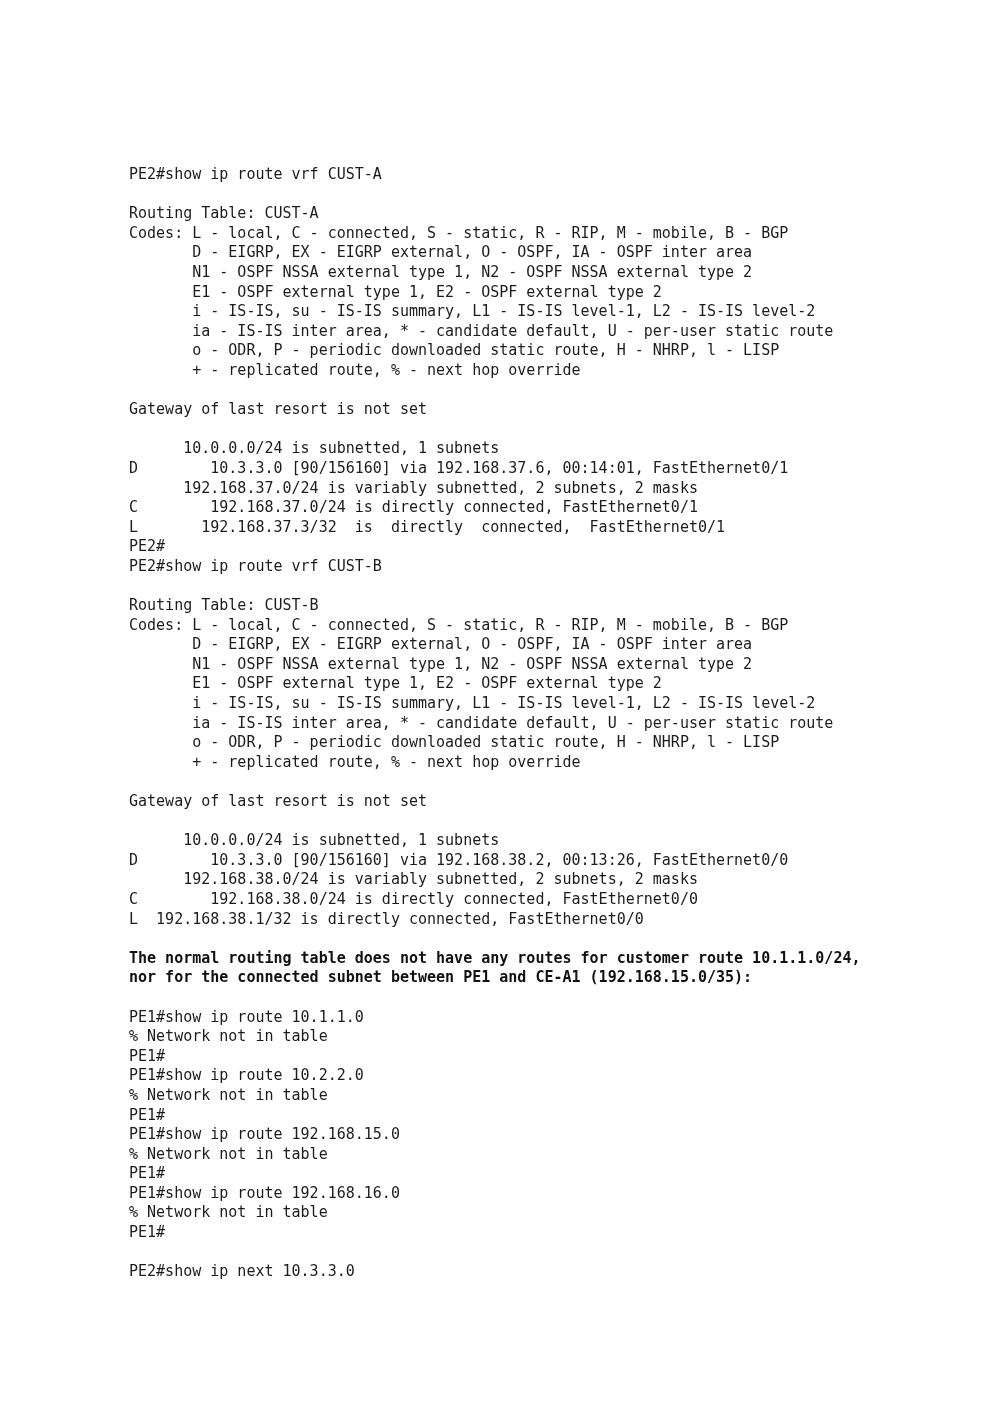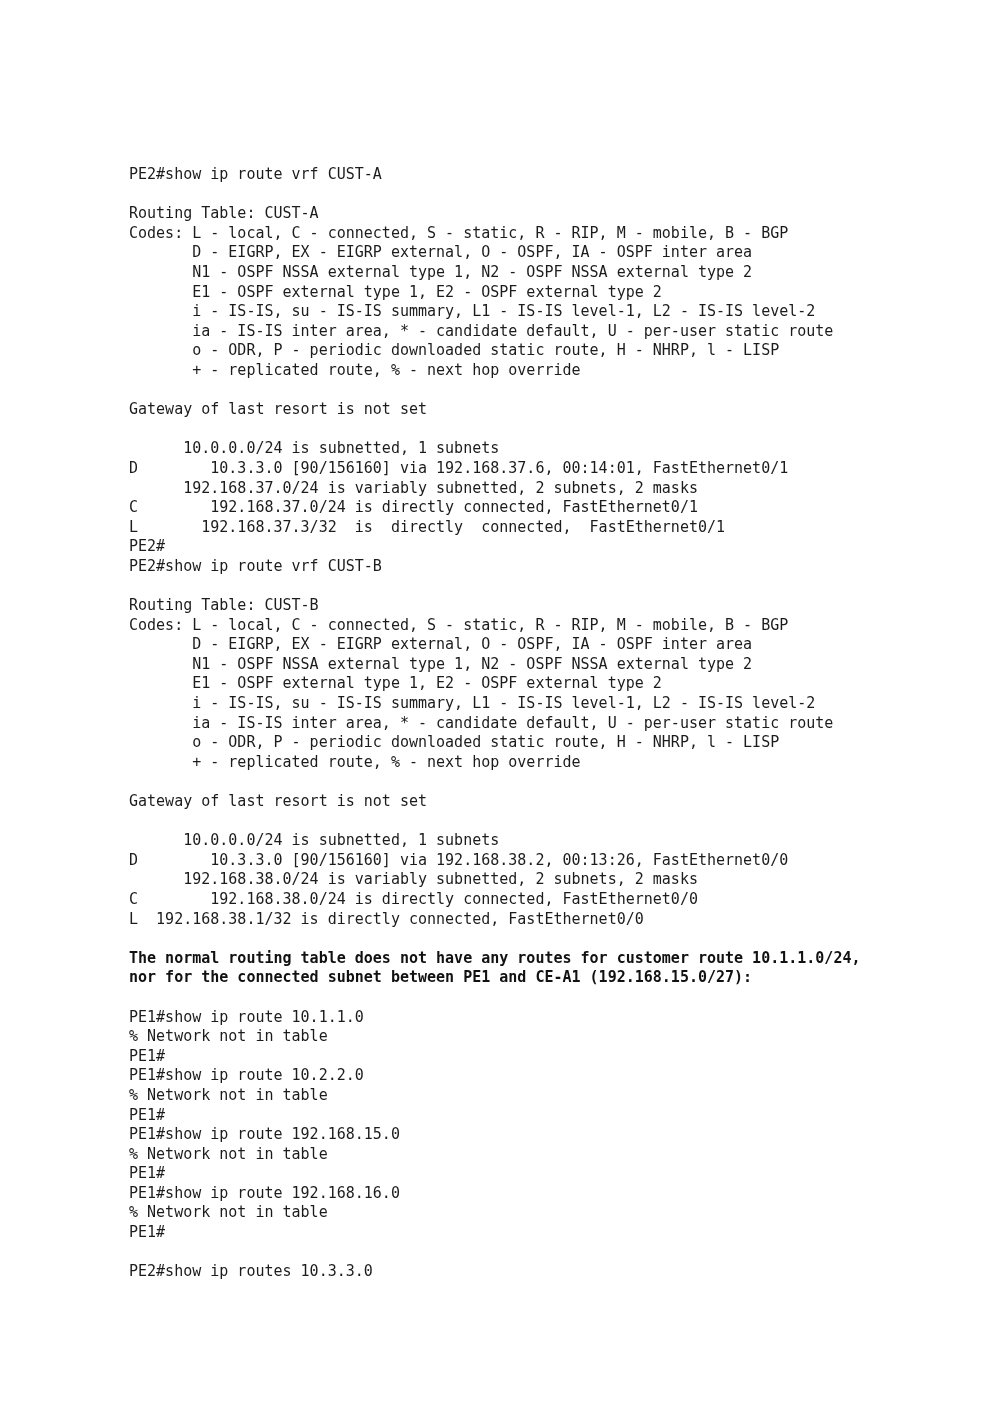--- a/index.html
+++ b/index.html
@@ -74,29 +74,29 @@
 
 Gateway of last resort is not set
 
       10.0.0.0/24 is subnetted, 1 subnets
 D        10.3.3.0 [90/156160] via 192.168.38.2, 00:13:26, FastEthernet0/0
       192.168.38.0/24 is variably subnetted, 2 subnets, 2 masks
 C        192.168.38.0/24 is directly connected, FastEthernet0/0
 L  192.168.38.1/32 is directly connected, FastEthernet0/0
 </span>
 <span class="bold">The normal routing table does not have any routes for customer route 10.1.1.0/24,
-nor for the connected subnet between PE1 and CE-A1 (192.168.15.0/27):</span>
+nor for the connected subnet between PE1 and CE-A1 (192.168.15.0/35):</span>
 <span>
 PE1#show ip route 10.1.1.0
 % Network not in table
 PE1#
 PE1#show ip route 10.2.2.0
 % Network not in table
 PE1#
 PE1#show ip route 192.168.15.0
 % Network not in table
 PE1#
 PE1#show ip route 192.168.16.0
 % Network not in table
 PE1#
 </span>
-<span>PE2#show ip routes 10.3.3.0</span></pre>
+<span>PE2#show ip next 10.3.3.0</span></pre>
 </div>
 
 </body></html>

